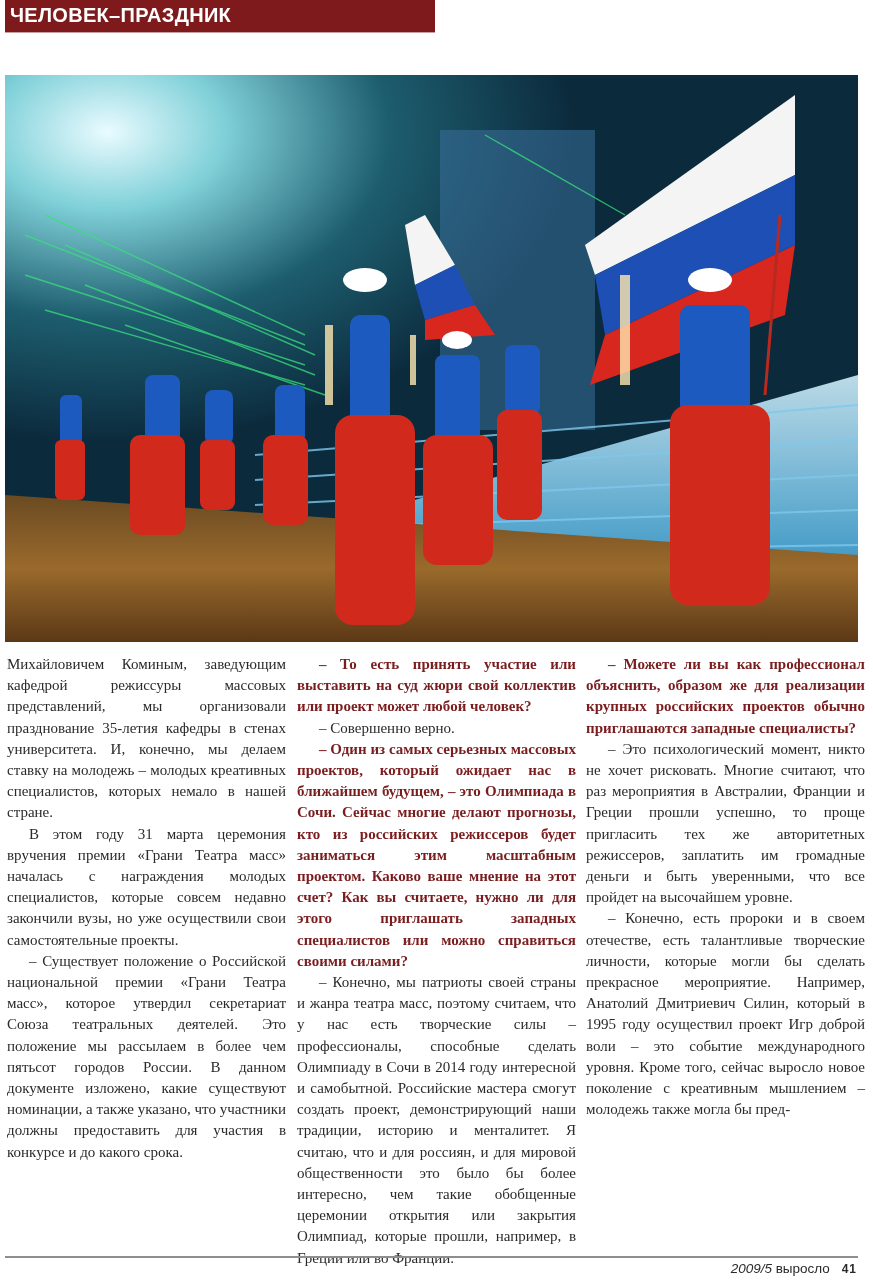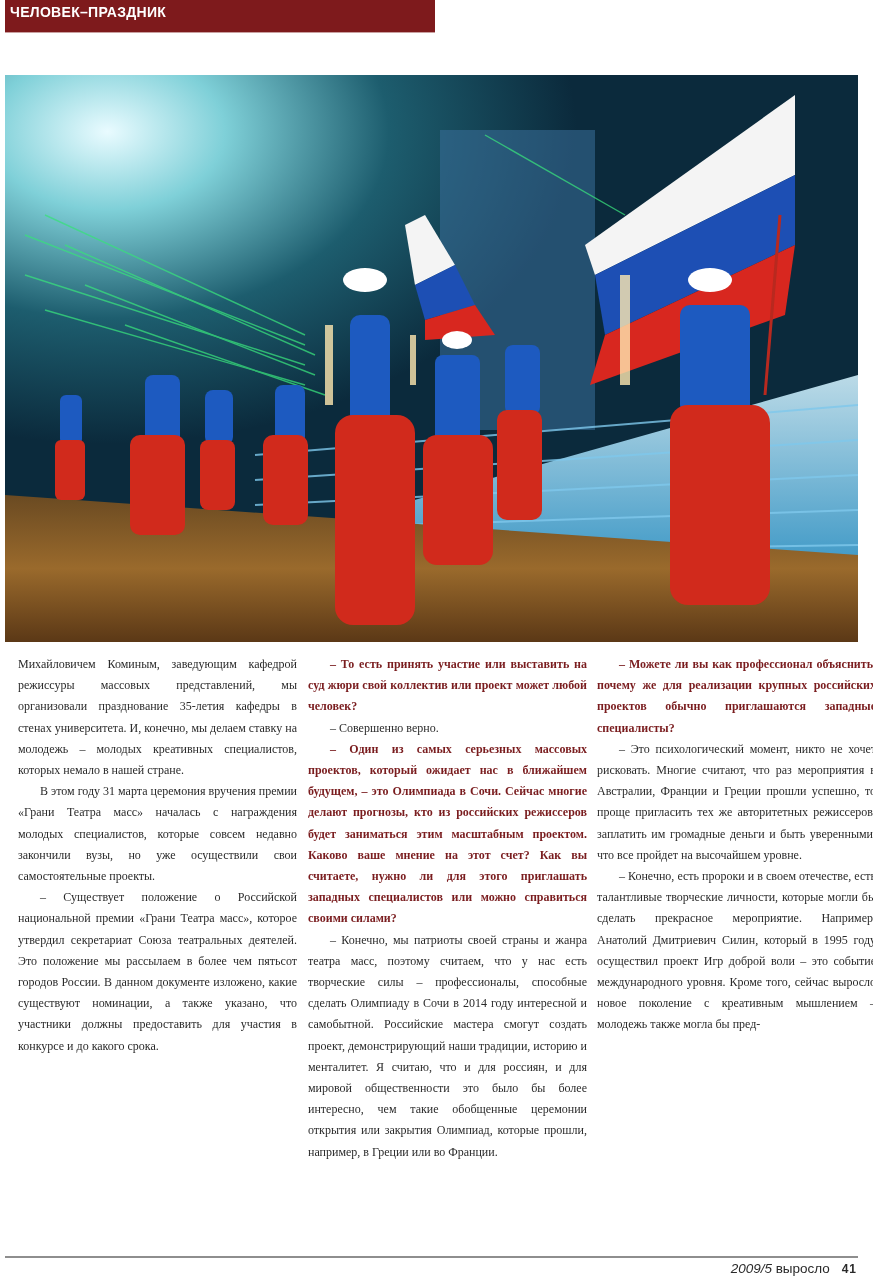--- a/index.html
+++ b/index.html
@@ -3,30 +3,30 @@
 <meta charset="utf-8">
 <style>
   html, body { margin: 0; padding: 0; background: #ffffff; }
   body { width: 873px; height: 1280px; position: relative; overflow: hidden;
          font-family: "Liberation Serif", "DejaVu Serif", serif; color: #2a2a2a; }
 
   .section-bar { position: absolute; left: 5px; top: 0; width: 430px; height: 32px;
                  background: #7e1a1c; border-bottom: 1px solid #c9a0a0; }
   .section-bar span { position: absolute; left: 5px; top: 4px;
                       font-family: "Liberation Sans", "DejaVu Sans", sans-serif;
-                      font-weight: bold; font-size: 14px; letter-spacing: 0.3px;
+                      font-weight: bold; font-size: 20px; letter-spacing: 0.3px;
                       color: #ffffff; }
 
   .photo { position: absolute; left: 5px; top: 75px; width: 853px; height: 567px;
            overflow: hidden; background: #0d3345; }
   .photo svg { display: block; width: 100%; height: 100%; }
 
   .column { position: absolute; top: 654px; width: 279px;
-            font-size: 12px; line-height: 21.2px; text-align: justify;
-            hyphens: manual; margin-left: 11px; }
+            font-size: 15px; line-height: 21.2px; text-align: justify;
+            hyphens: manual; }
   .col-1 { left: 7px; }
   .col-2 { left: 297px; font-family: Liberation Serif, serif; }
   .col-3 { left: 586px; }
   .column p { margin: 0; text-indent: 0; }
   .column p.indent { text-indent: 22px; }
   .column p.q { color: #7a1d1f; font-weight: bold; text-indent: 22px; }
   .column p.cont { text-indent: 0; }
 
   .footer-rule { position: absolute; left: 5px; top: 1256px; width: 853px; height: 2px;
                  background: #8e8e8e; }
@@ -129,21 +129,21 @@
 </div>
 
 <div class="column col-2">
   <p class="q">– То есть принять участие или выставить на суд жюри свой коллектив или проект может любой человек?</p>
   <p class="indent">– Совершенно верно.</p>
   <p class="q">– Один из самых серьезных массовых проектов, который ожидает нас в ближайшем будущем, – это Олимпиада в Сочи. Сейчас многие делают прогнозы, кто из российских режиссеров будет заниматься этим масштабным проектом. Каково ваше мнение на этот счет? Как вы считаете, нужно ли для этого приглашать западных специалистов или можно справиться своими силами?</p>
   <p class="indent">– Конечно, мы патриоты своей страны и жанра театра масс, поэтому считаем, что у нас есть творческие силы – профессионалы, способные сделать Олимпиаду в Сочи в 2014 году интересной и самобытной. Российские мастера смогут создать проект, демонстрирующий наши традиции, историю и менталитет. Я считаю, что и для россиян, и для мировой общественности это было бы более интересно, чем такие обобщенные церемонии открытия или закрытия Олимпиад, которые прошли, например, в Греции или во Франции.</p>
 </div>
 
 <div class="column col-3">
-  <p class="q">– Можете ли вы как профессионал объяснить, почему же для реализации крупных российских проектов обычно приглашаются западные специалисты?</p>
+  <p class="q">– Можете ли вы как профессионал объяснить, образом же для реализации крупных российских проектов обычно приглашаются западные специалисты?</p>
   <p class="indent">– Это психологический момент, никто не хочет рисковать. Многие считают, что раз мероприятия в Австралии, Франции и Греции прошли успешно, то проще пригласить тех же авторитетных режиссеров, заплатить им громадные деньги и быть уверенными, что все пройдет на высочайшем уровне.</p>
   <p class="indent">– Конечно, есть пророки и в своем отечестве, есть талантливые творческие личности, которые могли бы сделать прекрасное мероприятие. Например, Анатолий Дмитриевич Силин, который в 1995 году осуществил проект Игр доброй воли – это событие международного уровня. Кроме того, сейчас выросло новое поколение с креативным мышлением – молодежь также могла бы пред-</p>
 </div>
 
 <div class="footer-rule"></div>
 <div class="footer">
   <span class="issue">2009/5</span>
   <span>выросло</span>
   <span class="pg">41</span>
 </div>

